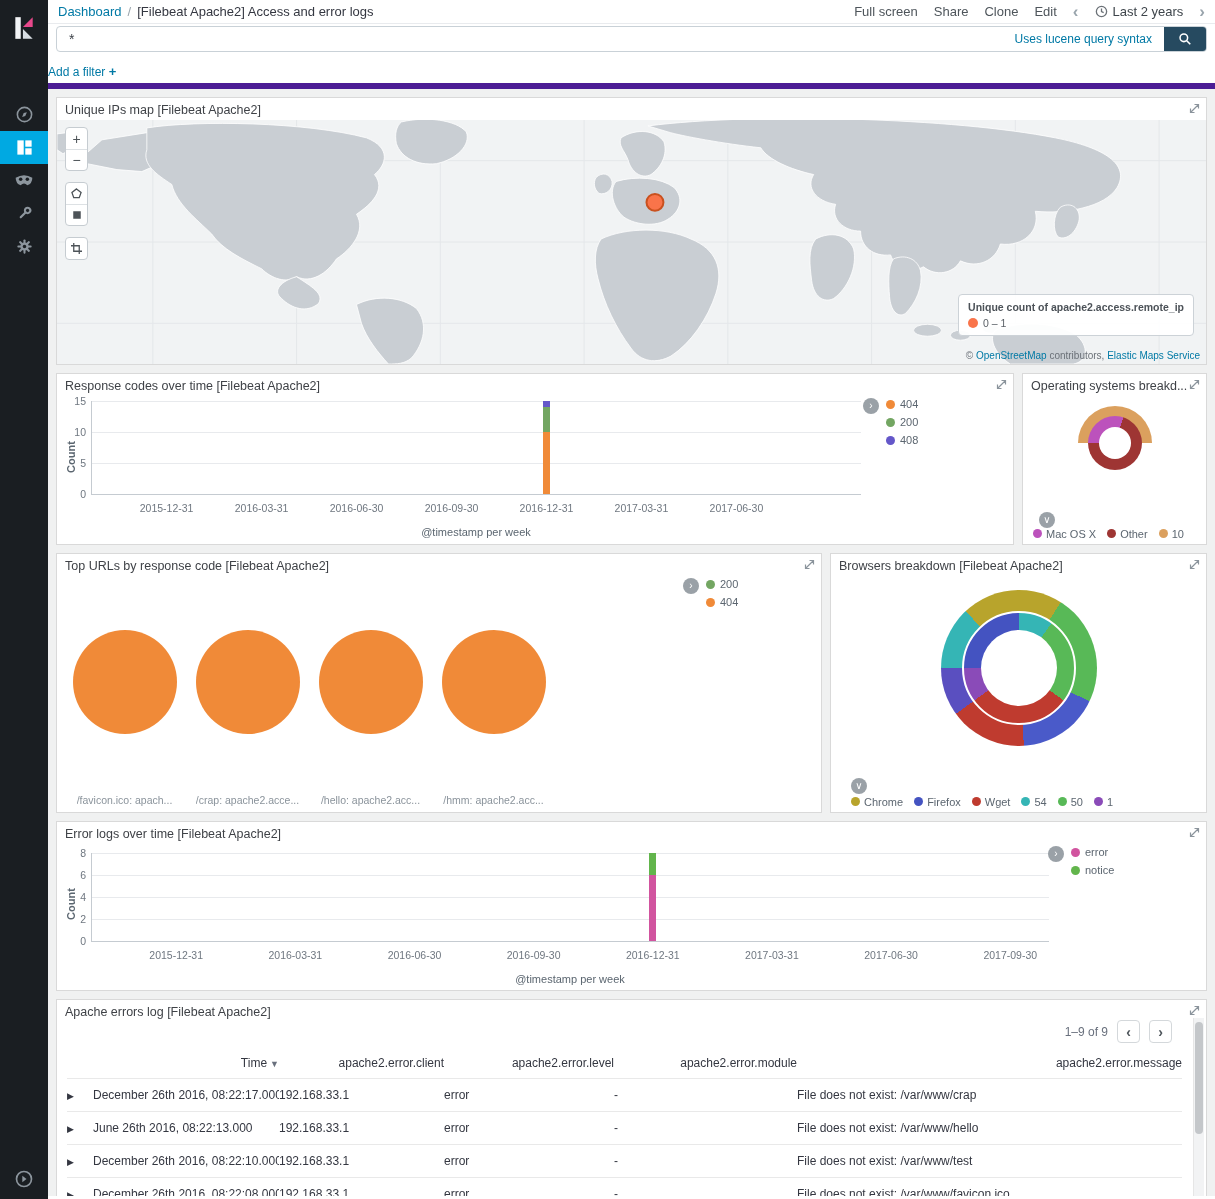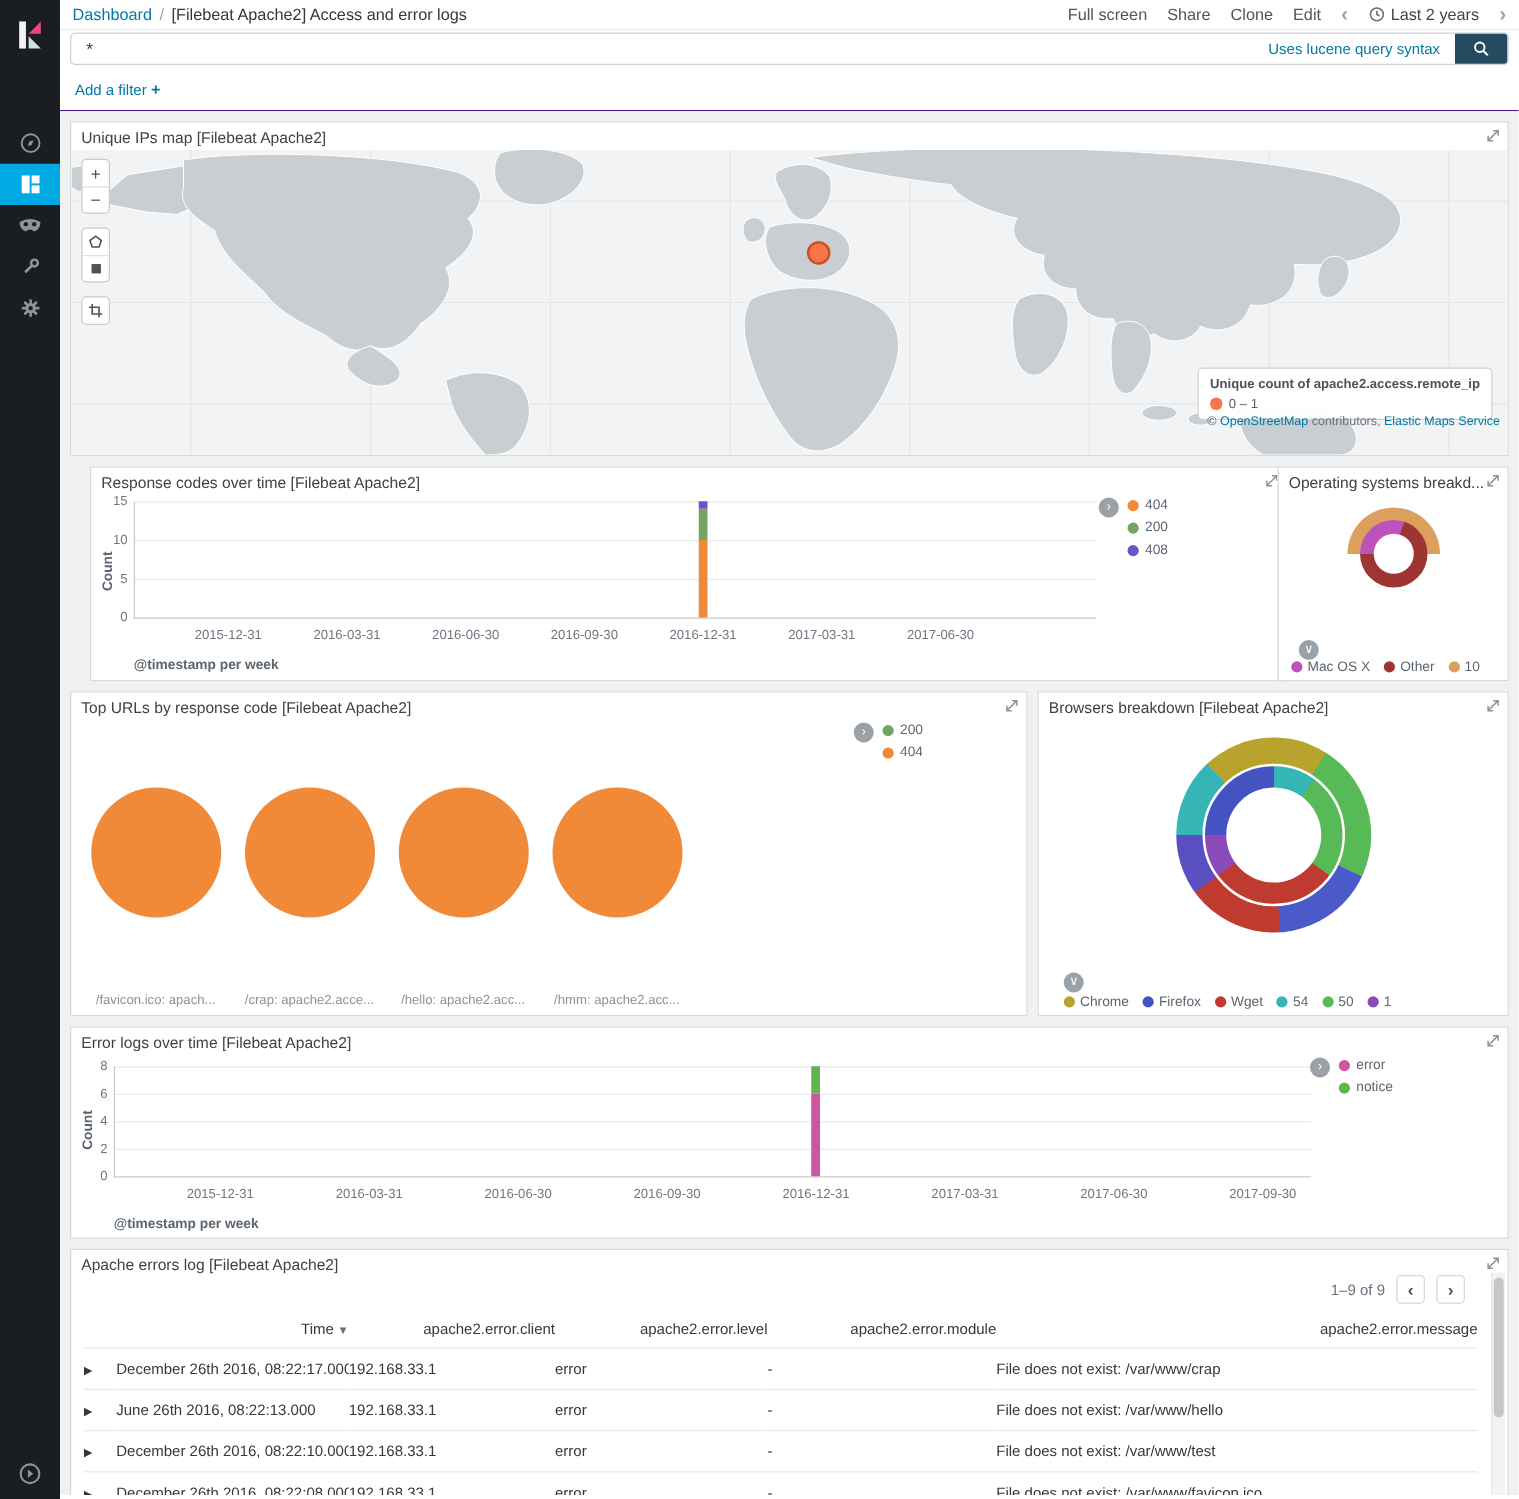--- a/index.html
+++ b/index.html
@@ -25,63 +25,63 @@
   .topnav-right .act{cursor:pointer}
   .tchev{color:#9aa5ad;font-size:17px;line-height:1;cursor:pointer;font-weight:bold}
   .timelabel{display:flex;align-items:center;gap:5px;cursor:pointer;color:#3e454b}
 
   .querybar{height:30px;background:#fff;padding:2px 8px}
   .query-wrap{height:26px;border:1px solid #c9d1d7;border-radius:4px;background:#fff;display:flex;align-items:center;overflow:hidden}
   .query-value{flex:1;padding-left:12px;font-size:14px;color:#3a3f46}
   .syntax-link{color:#0079a5;font-size:12px;margin-right:12px;cursor:pointer}
   .search-btn{width:42px;height:26px;background:#264a60;border:none;display:flex;align-items:center;justify-content:center;cursor:pointer}
 
-  .filterbar{height:35px;background:#fff;border-bottom:1px solid #4c1d95;padding:10px 0 0 12px;font-size:12px}
+  .filterbar{height:35px;background:#fff;border-bottom:6px solid #4c1d95;padding:10px 0 0 0;font-size:12px}
   .add-filter{color:#0079a5;cursor:pointer}
   .add-filter b{font-size:13px}
 
   
   .dash{position:relative;height:1107px;background:#f0f1f1;overflow:hidden}
   .panel{position:absolute;background:#fff;border:1px solid #d9d9d9}
   .panel-title{position:absolute;top:5px;left:8px;font-size:12.5px;color:#3f4247;white-space:nowrap;overflow:hidden;max-width:85%}
   .expand{position:absolute;top:5px;right:6px;cursor:pointer;line-height:0}
 
   
   .p-map{left:8px;top:8px;width:1151px;height:268px}
-  .p-resp{left:24px;top:284px;width:958px;height:172px}
+  .p-resp{left:8px;top:284px;width:958px;height:172px}
   .p-os{left:974px;top:284px;width:185px;height:172px}
   .p-urls{left:8px;top:464px;width:766px;height:260px}
   .p-brow{left:782px;top:464px;width:377px;height:260px}
   .p-errs{left:8px;top:732px;width:1151px;height:170px}
   .p-table{left:8px;top:910px;width:1151px;height:240px}
 
   
   .map-body{position:absolute;top:22px;left:0;right:0;bottom:0;overflow:hidden;background:#f1f3f4}
   .map-body svg.world{display:block;width:100%;height:100%}
   .map-ctl{position:absolute;left:8px;width:23px;background:#fff;border:1px solid #c6ccd1;border-radius:4px;overflow:hidden}
   .map-ctl .btn{height:21px;display:flex;align-items:center;justify-content:center;font-size:14px;color:#4d5358;cursor:pointer}
   .map-ctl .btn + .btn{border-top:1px solid #dde1e4}
   .ctl-zoom{top:7px}.ctl-draw{top:62px}.ctl-crop{top:117px}
   .map-legend{position:absolute;right:12px;bottom:28px;background:rgba(255,255,255,.95);border:1px solid #ccd2d7;border-radius:4px;padding:6px 9px}
   .map-legend-title{font-size:10.5px;font-weight:bold;color:#4c5258;margin-bottom:4px}
   .map-legend-row{display:flex;align-items:center;gap:5px;font-size:10.5px;color:#5a6066}
   .map-legend-dot{width:10px;height:10px;border-radius:50%}
-  .map-attr{position:absolute;right:6px;bottom:21px;font-size:10px;color:#6b7178}
+  .map-attr{position:absolute;right:6px;bottom:3px;font-size:10px;color:#6b7178}
   .map-attr a{color:#0079a5;cursor:pointer}
 
   
   .ylab{position:absolute;left:-2px;top:45%;transform:rotate(-90deg);font-size:11px;font-weight:bold;color:#5b6670}
   .plot{position:absolute;border-left:1px solid #c5cbd1;border-bottom:1px solid #c5cbd1}
   .p-resp .plot{left:34px;right:152px;top:27px;bottom:49px}
   .p-errs .plot{left:34px;right:157px;top:31px;bottom:48px}
   .gridline{position:absolute;left:0;right:0;height:1px;background:#e8eaed}
   .ytick{position:absolute;left:-6px;transform:translateX(-100%);font-size:10.5px;color:#6f7780}
   .xtick{position:absolute;top:calc(100% + 8px);transform:translateX(-50%);font-size:10.5px;color:#6f7780;white-space:nowrap}
   .barseg{position:absolute;width:7px}
-  .xlab{position:absolute;font-size:11px;font-weight:bold;color:#5b6670;}
+  .xlab{position:absolute;font-size:11px;font-weight:normal;color:#5b6670;text-align:center}
   .p-resp .xlab{left:34px;right:152px;bottom:6px}
   .p-errs .xlab{left:34px;right:157px;bottom:5px}
 
   
   .legend-col{position:absolute;top:24px;display:flex;gap:7px;align-items:flex-start}
   .p-resp .legend-col{right:28px;width:122px}
   .p-errs .legend-col{right:40px;width:118px}
   .p-urls .legend-col{right:46px;width:92px}
   .legend-toggle{width:16px;height:16px;min-width:16px;border-radius:50%;background:#9aa1a7;color:#fff;
     font-size:10px;display:flex;align-items:center;justify-content:center;cursor:pointer;line-height:1}

